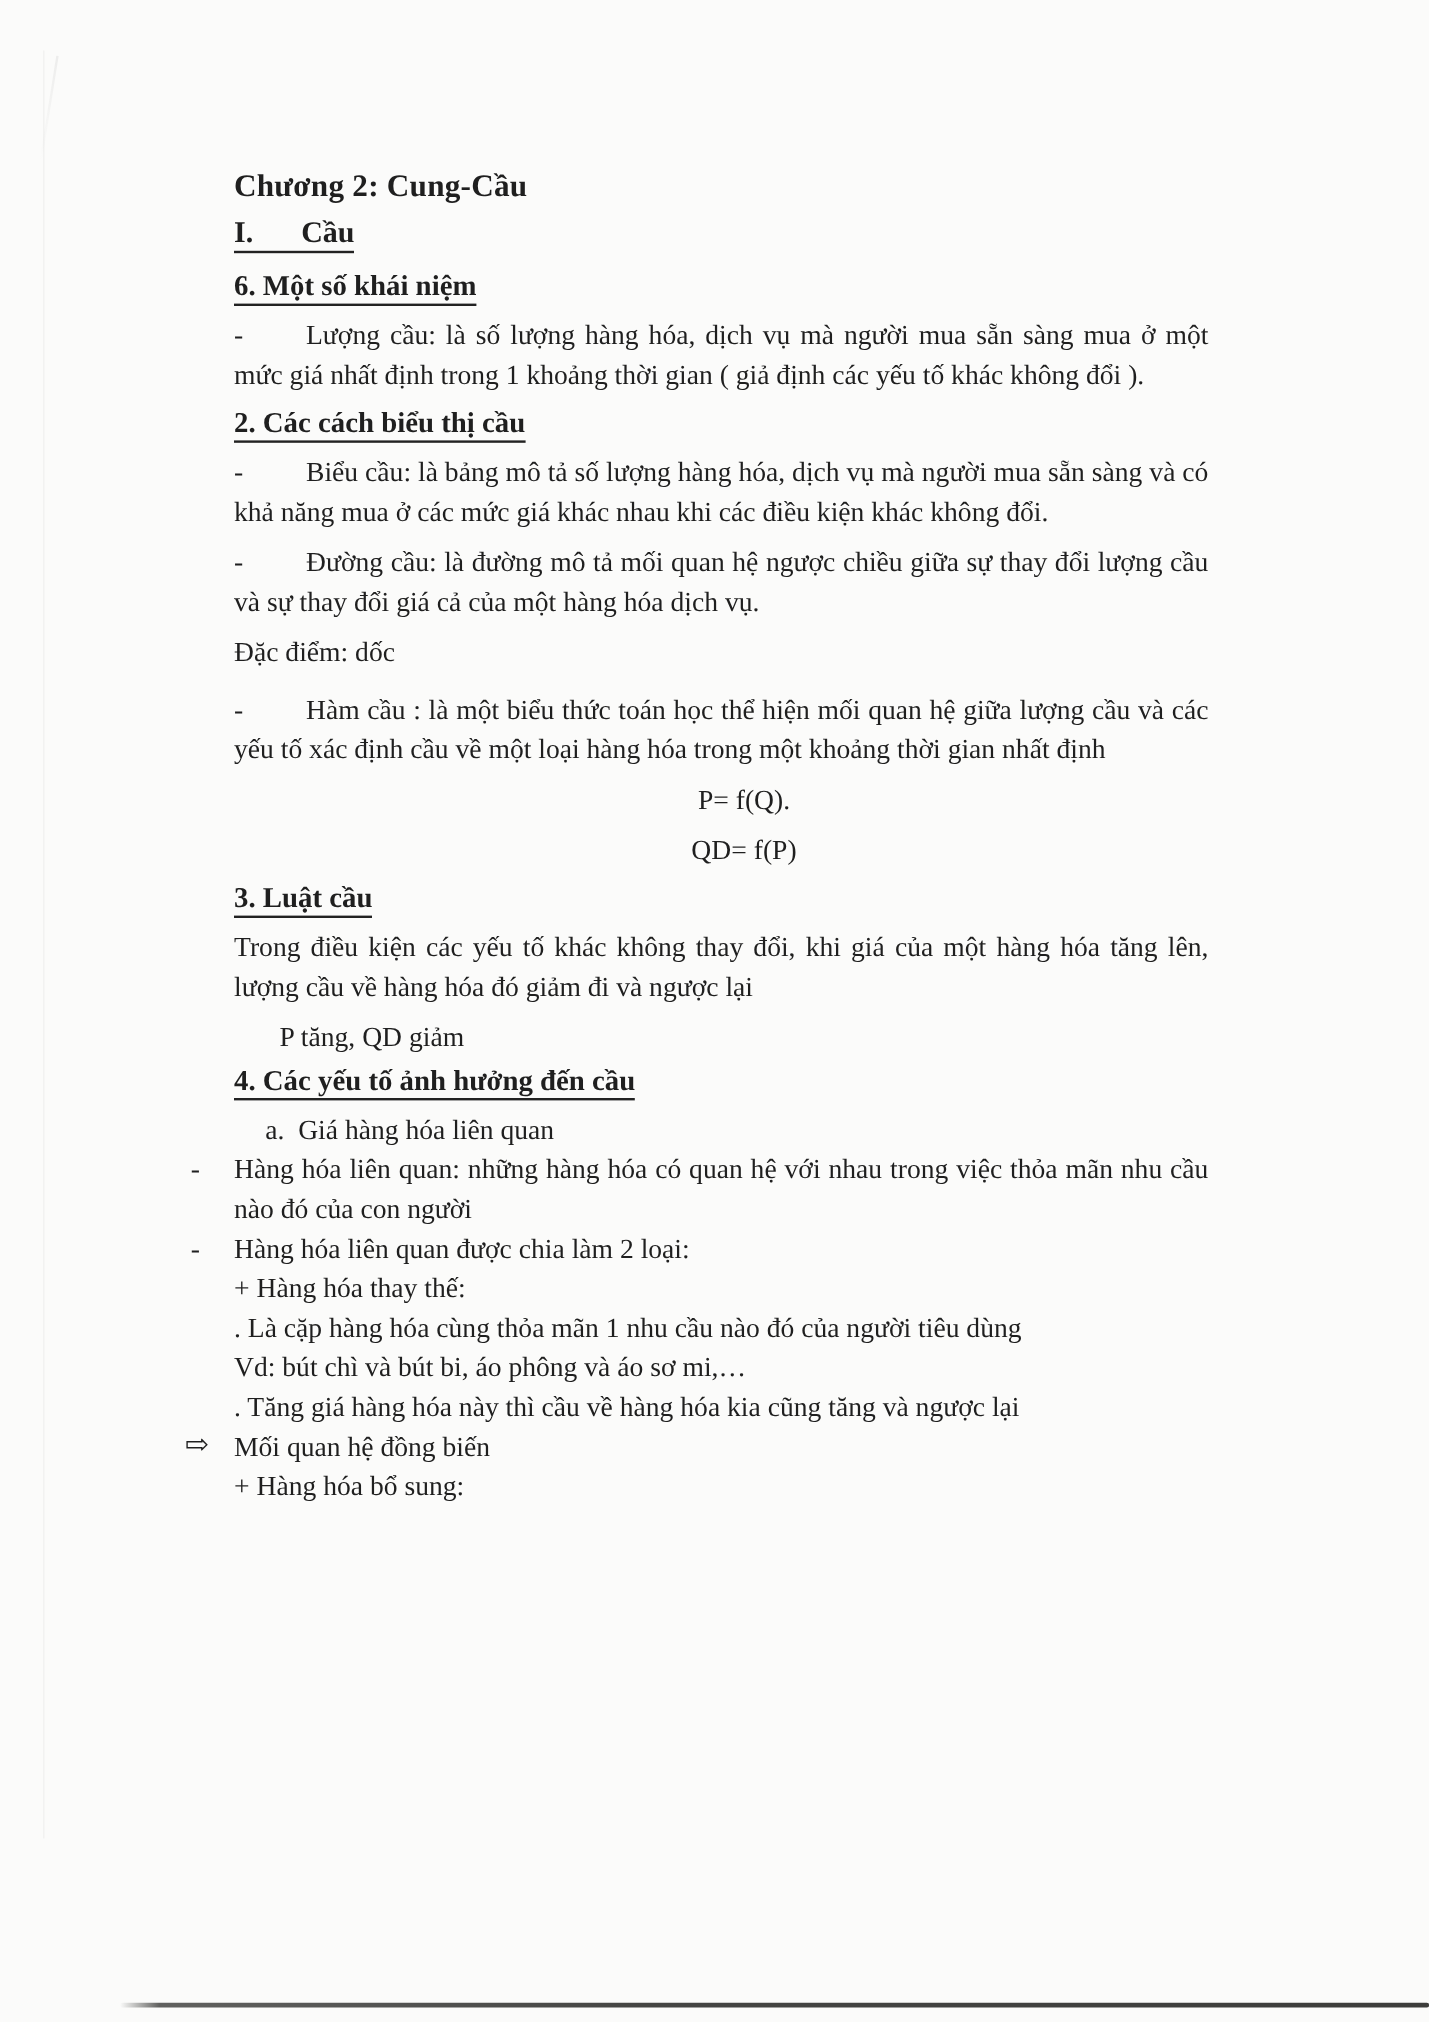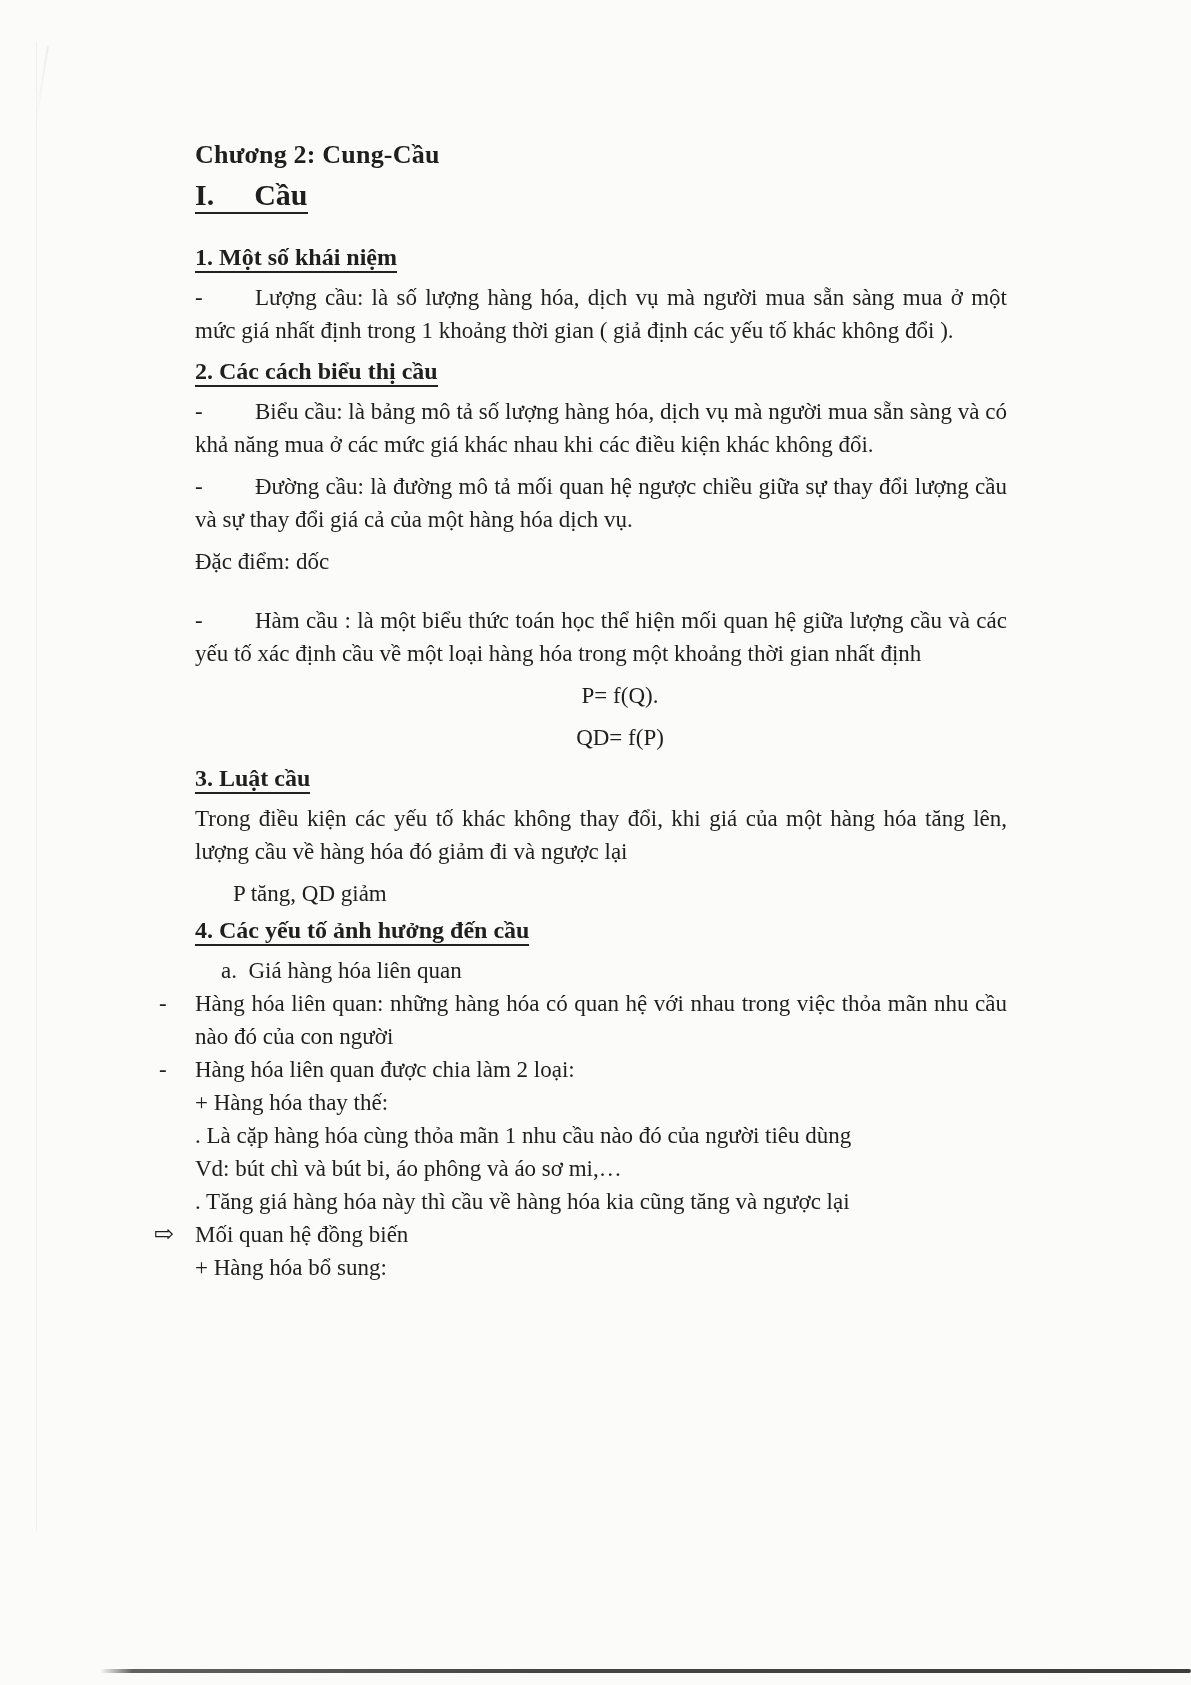--- a/index.html
+++ b/index.html
@@ -22,27 +22,27 @@
     transform:rotate(9deg);
   }
   .content {
     position:absolute; left:195px; top:134px; width:812px;
     font-size:23px; line-height:33px;
   }
   .title {
     font-size:26px; line-height:42px; font-weight:bold;
     margin-bottom:4px; letter-spacing:0.2px;
   }
-  .sec { font-size:30px; line-height:30px; font-weight:bold; margin-bottom:32px; }
+  .sec { font-size:25px; line-height:30px; font-weight:bold; margin-bottom:14px; }
   .h   { font-size:24px; line-height:30px; font-weight:bold; margin-bottom:9px; }
   .u   { border-bottom:2px solid #222; padding-bottom:1px; }
   .tab40 { display:inline-block; width:40px; }
   .para { text-align:justify; margin-bottom:9px; }
   .pm   { display:inline-block; width:60px; }
-  .plain { margin-bottom:26px; }
+  .plain { margin-bottom:15px; }
   .formula { padding-left:38px; margin-bottom:9px;text-align:center; }
   .ptang { padding-left:38px; margin-bottom:5px; }
   .h-mt { margin-top:2px; }
   .indent-a { padding-left:26px; white-space:pre-wrap; }
   .li { margin:0; }
   .just { text-align:justify; }
   .hang { position:relative; }
   .hmarker { position:absolute; left:-36px; top:0; }
   .hmarker-arrow { position:absolute; left:-41px; top:0; font-size:24px; }
   .bottom-line {
@@ -57,21 +57,21 @@
 <div class="page">
   <div class="edge-left"></div>
   <div class="crease"></div>
 
   <div class="content">
 
     <h1 class="title">Chương 2: Cung-Cầu</h1>
 
     <div class="sec"><span class="u"><span>I.</span><span class="tab40"></span><span>Cầu</span></span></div>
 
-    <div class="h"><span class="u">1. Một số khái niệm</span></div>
+    <div class="h"><span class="u">6. Một số khái niệm</span></div>
 
 
     <p class="para"><span class="pm">-</span><span>Lượng cầu: là số lượng hàng hóa, dịch vụ mà người mua sẵn sàng mua ở một mức giá nhất định trong 1 khoảng thời gian ( giả định các yếu tố khác không đổi ).</span></p>
 
     <div class="h h-mt"><span class="u">2. Các cách biểu thị cầu</span></div>
 
     <p class="para"><span class="pm">-</span><span>Biểu cầu: là bảng mô tả số lượng hàng hóa, dịch vụ mà người mua sẵn sàng và có khả năng mua ở các mức giá khác nhau khi các điều kiện khác không đổi.</span></p>
 
     <p class="para"><span class="pm">-</span><span>Đường cầu: là đường mô tả mối quan hệ ngược chiều giữa sự thay đổi lượng cầu và sự thay đổi giá cả của một hàng hóa dịch vụ.</span></p>
 

